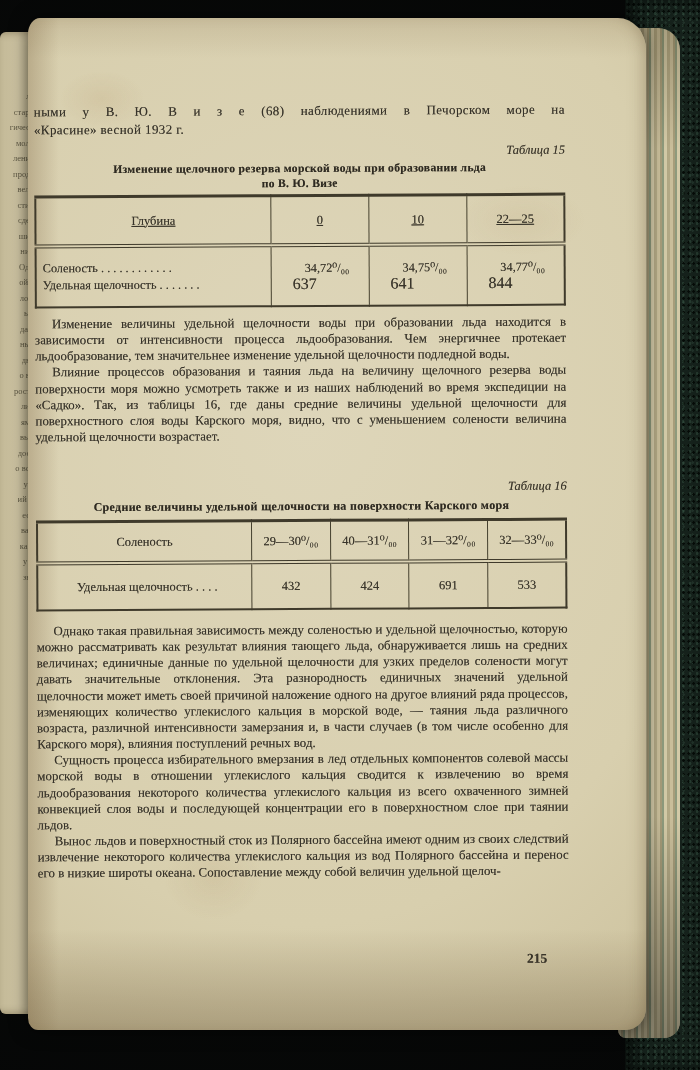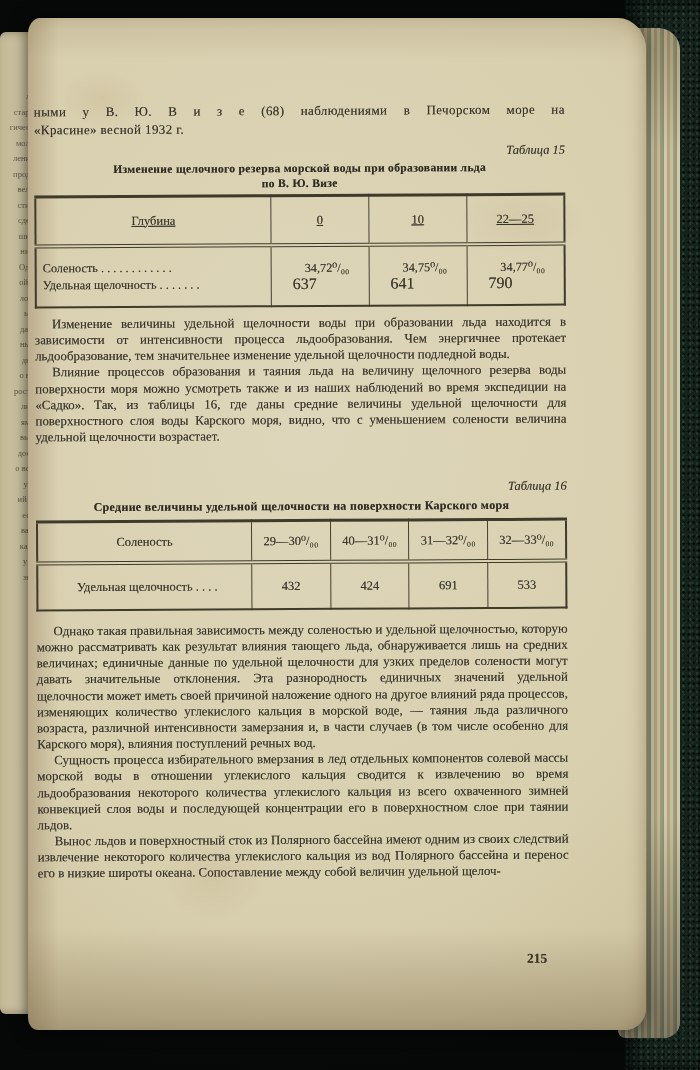--- a/index.html
+++ b/index.html
@@ -169,21 +169,21 @@
           <td class="valcell">
             <div class="sal">34,72⁰/₀₀</div>
             <div class="alk">637</div>
           </td>
           <td class="valcell">
             <div class="sal">34,75⁰/₀₀</div>
             <div class="alk">641</div>
           </td>
           <td class="valcell">
             <div class="sal">34,77⁰/₀₀</div>
-            <div class="alk">790</div>
+            <div class="alk">844</div>
           </td>
         </tr>
       </tbody>
         </table>
 
       <div class="abs paras pb1">
         <p>Изменение величины удельной щелочности воды при образовании льда находится в зависимости от интенсивности процесса льдообразования. Чем энергичнее протекает льдообразование, тем значительнее изменение удельной щелочности подледной воды.</p>
         <p>Влияние процессов образования и таяния льда на величину щелочного резерва воды поверхности моря можно усмотреть также и из наших наблюдений во время экспедиции на «Садко». Так, из таблицы 16, где даны средние величины удельной щелочности для поверхностного слоя воды Карского моря, видно, что с уменьшением солености величина удельной щелочности возрастает.</p>
       </div>
 

